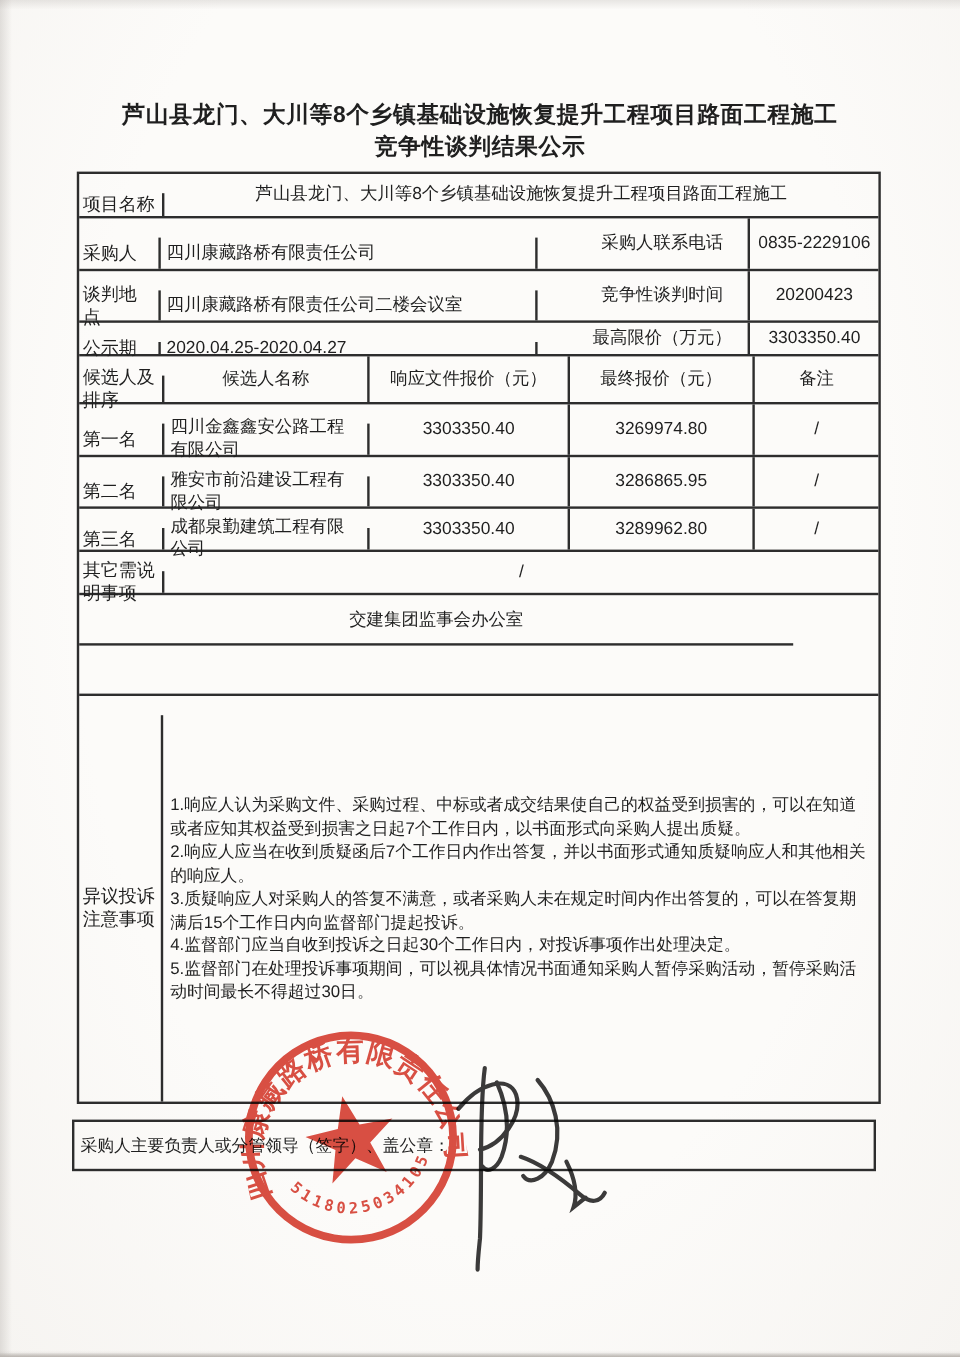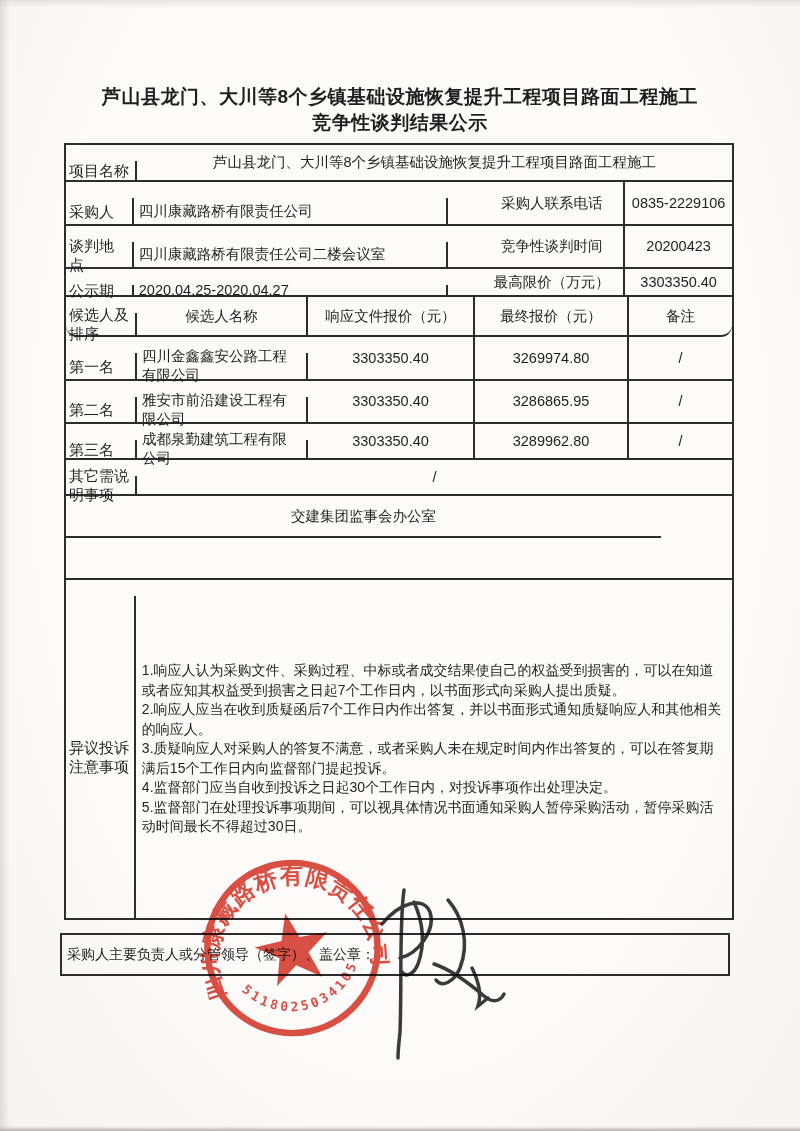--- a/index.html
+++ b/index.html
@@ -44,21 +44,21 @@
   .w-lab2{width:152px;margin-left:32px;}
   .w-val2{width:112px;}
   .w-span{width:595px;}
   
   .w-name{width:171px;}
   .w-bid{width:167px;}
   .w-final{width:154px;}
   .w-remark{width:103px;}
   
   .h-r1{height:37px;}  .h-r2{height:44px;}  .h-r3{height:43px;}
-  .h-r4{height:28px;}  .h-r5{height:40px;border-radius:11px;}  .h-r6{height:44px;justify-content:flex-end;}
+  .h-r4{height:28px;}  .h-r5{height:40px;}  .h-r6{height:44px;justify-content:flex-end;}
   .h-r7{height:43px;}  .h-r8{height:36px;}  .h-r9{height:36px;}
   .h-sup{height:84px;} .h-obj{height:338px;}
   .sup-col{display:flex;flex-direction:column;width:595px;box-sizing:border-box;}
   .sup-sub{height:42px;box-sizing:border-box;display:flex;align-items:center;justify-content:center;}
   .sup-sub:first-child{border-bottom:2px solid #2d2d2d;}
   .obj-text{
     width:595px;font-size:14px;line-height:19.5px;
     display:flex;flex-direction:column;justify-content:center;
     padding:2px 6px;
   }

